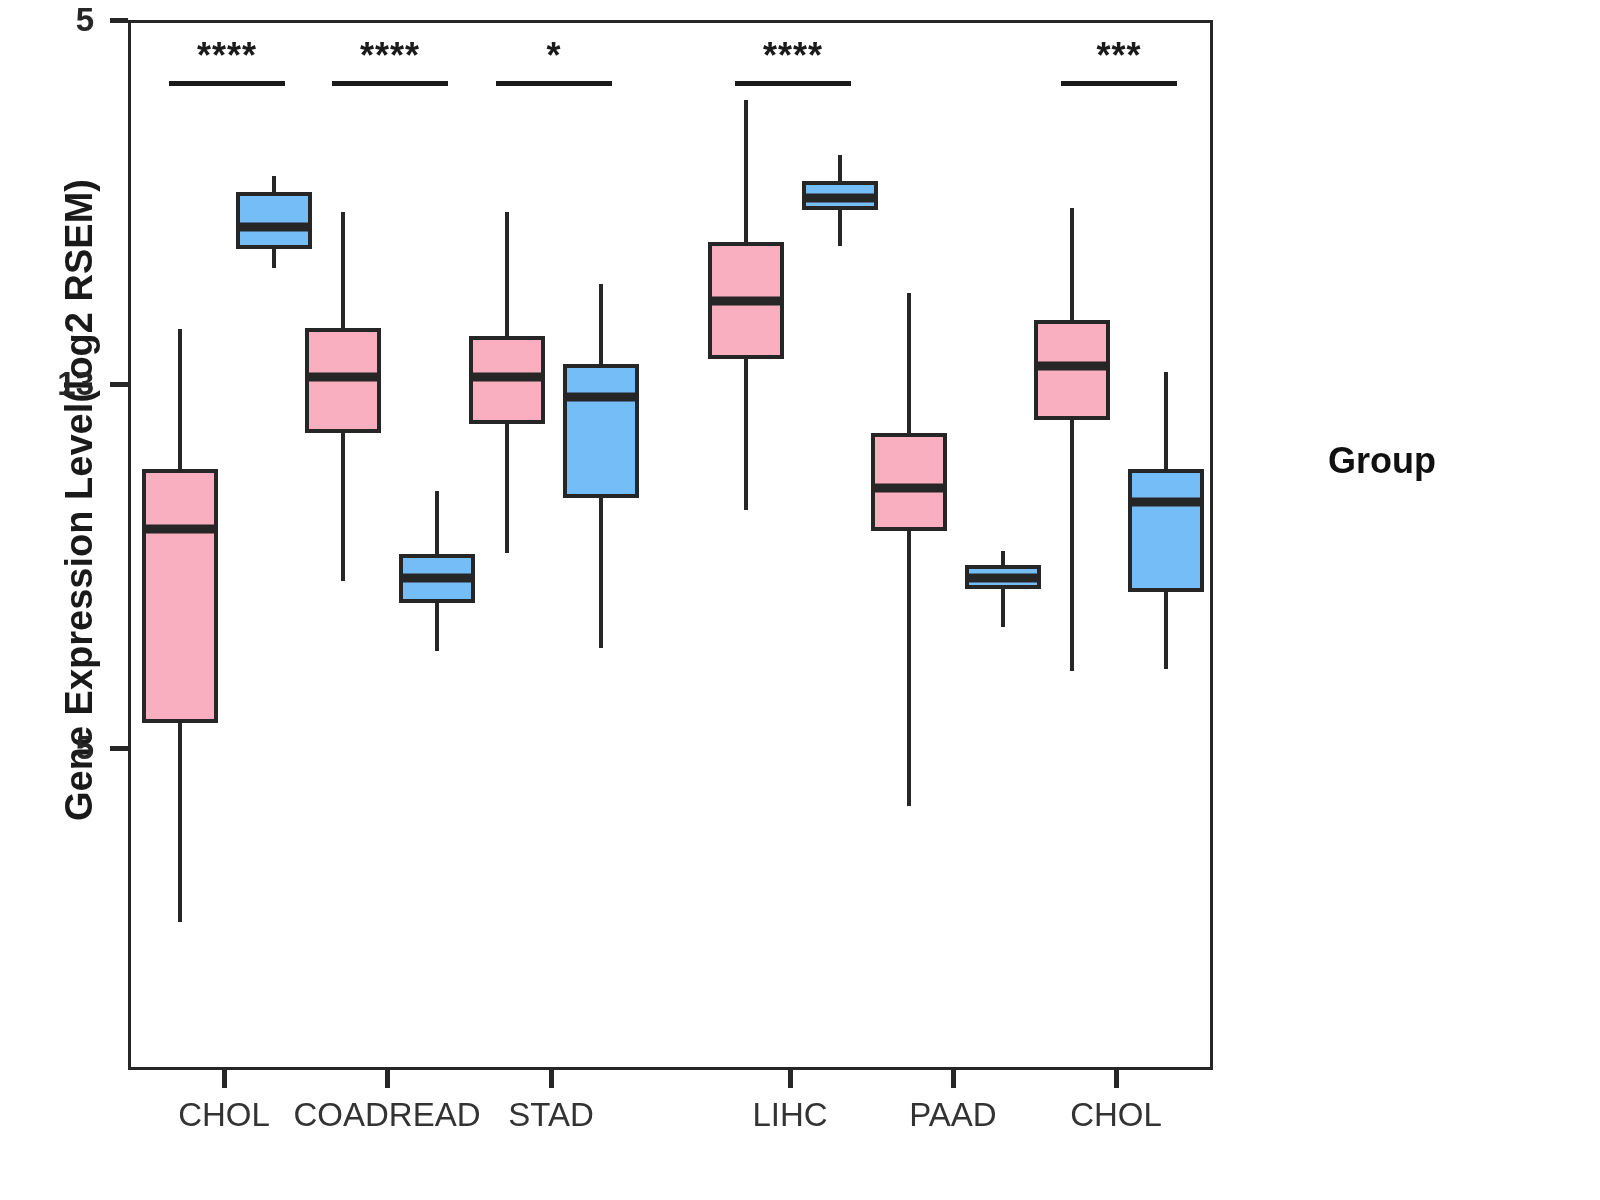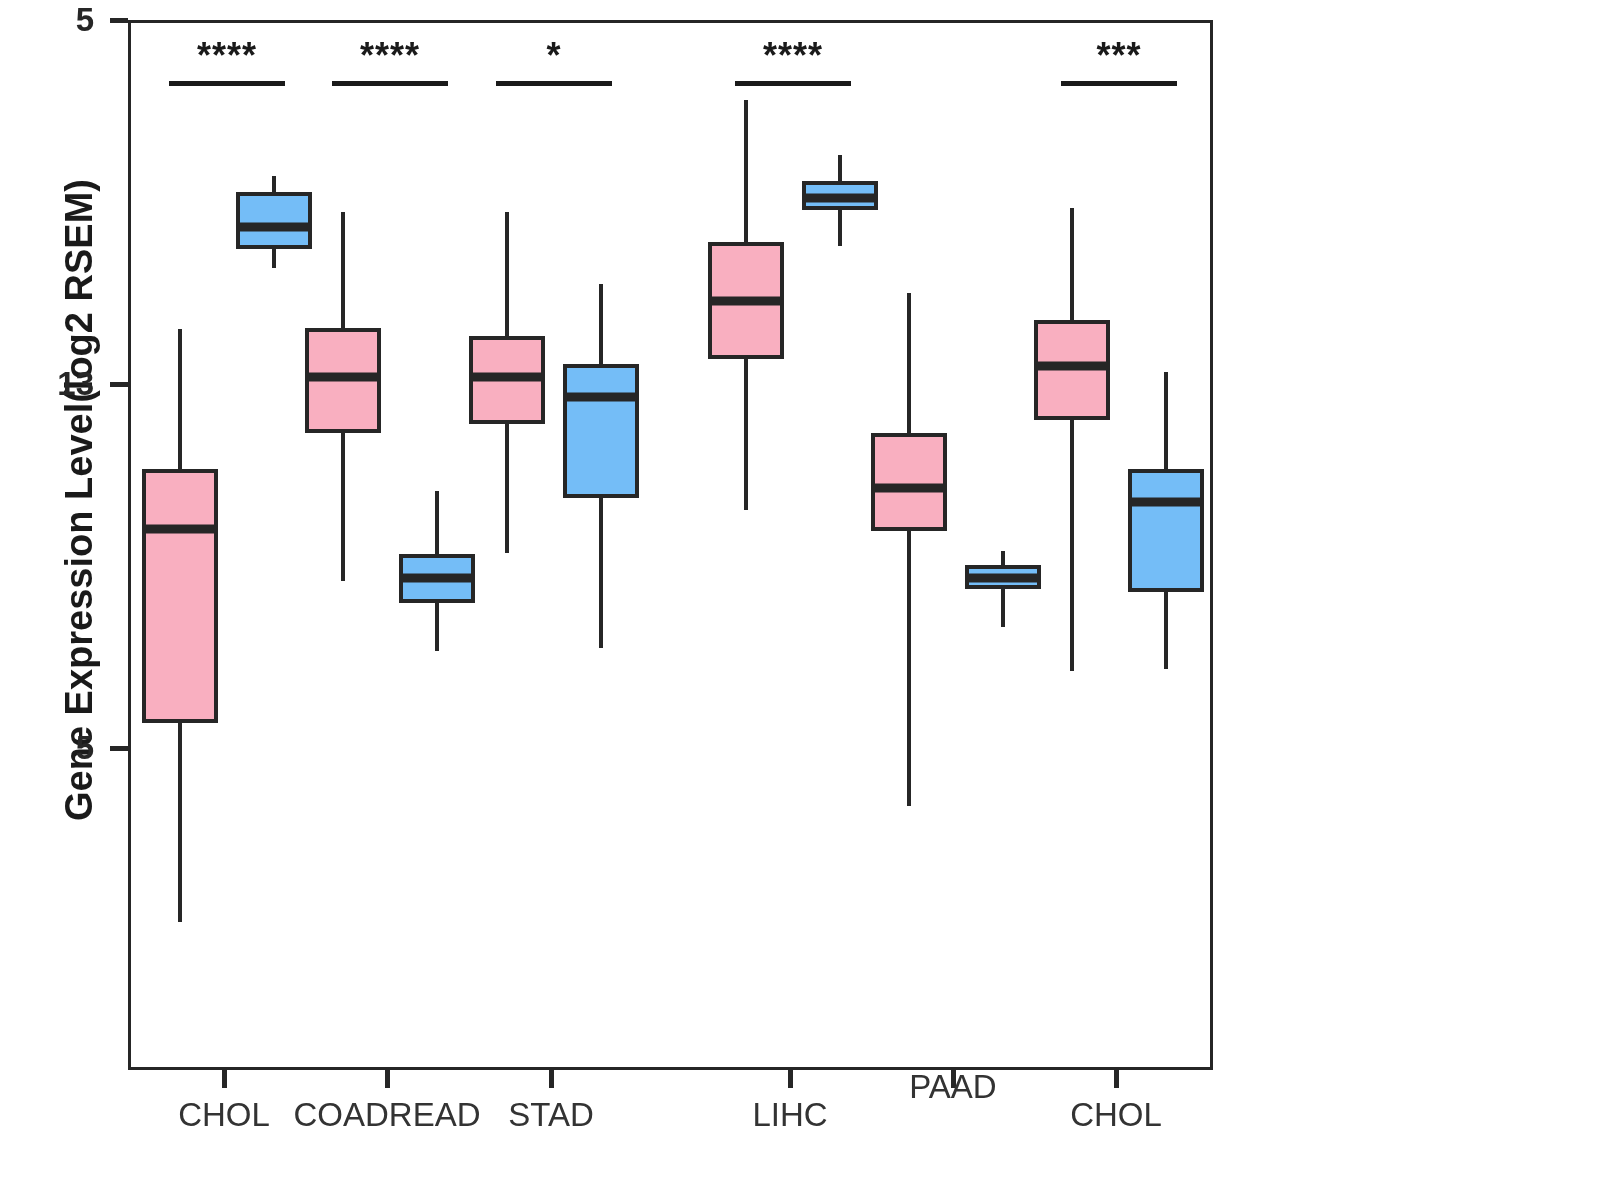--- a/index.html
+++ b/index.html
@@ -270,23 +270,24 @@
   <div id="xticks-layer">
       <div class="tick-mark" style="left: 222px; top: 1070px; width: 5px; height: 18px;"></div>
       <div class="xtick-label" style="left: 224px; top: 1096px;">CHOL</div>
       <div class="tick-mark" style="left: 385px; top: 1070px; width: 5px; height: 18px;"></div>
       <div class="xtick-label" style="left: 387px; top: 1096px;">COADREAD</div>
       <div class="tick-mark" style="left: 549px; top: 1070px; width: 5px; height: 18px;"></div>
       <div class="xtick-label" style="left: 551px; top: 1096px;">STAD</div>
       <div class="tick-mark" style="left: 788px; top: 1070px; width: 5px; height: 18px;"></div>
       <div class="xtick-label" style="left: 790px; top: 1096px; text-align: center;">LIHC</div>
       <div class="tick-mark" style="left: 951px; top: 1070px; width: 5px; height: 18px;"></div>
-      <div class="xtick-label" style="left: 953px; top: 1068px;">PAAD</div>
+      <div class="xtick-label" style="left: 953px; top: 1096px;">PAAD</div>
       <div class="tick-mark" style="left: 1114px; top: 1070px; width: 5px; height: 18px;"></div>
       <div class="xtick-label" style="left: 1116px; top: 1096px;">CHOL</div>
     </div>
 
   <div id="legend">
+    <div id="legend-title">Group</div>
     <div id="legend-items">
       </div>
   </div>
 
 </div>
 
 </body></html>

